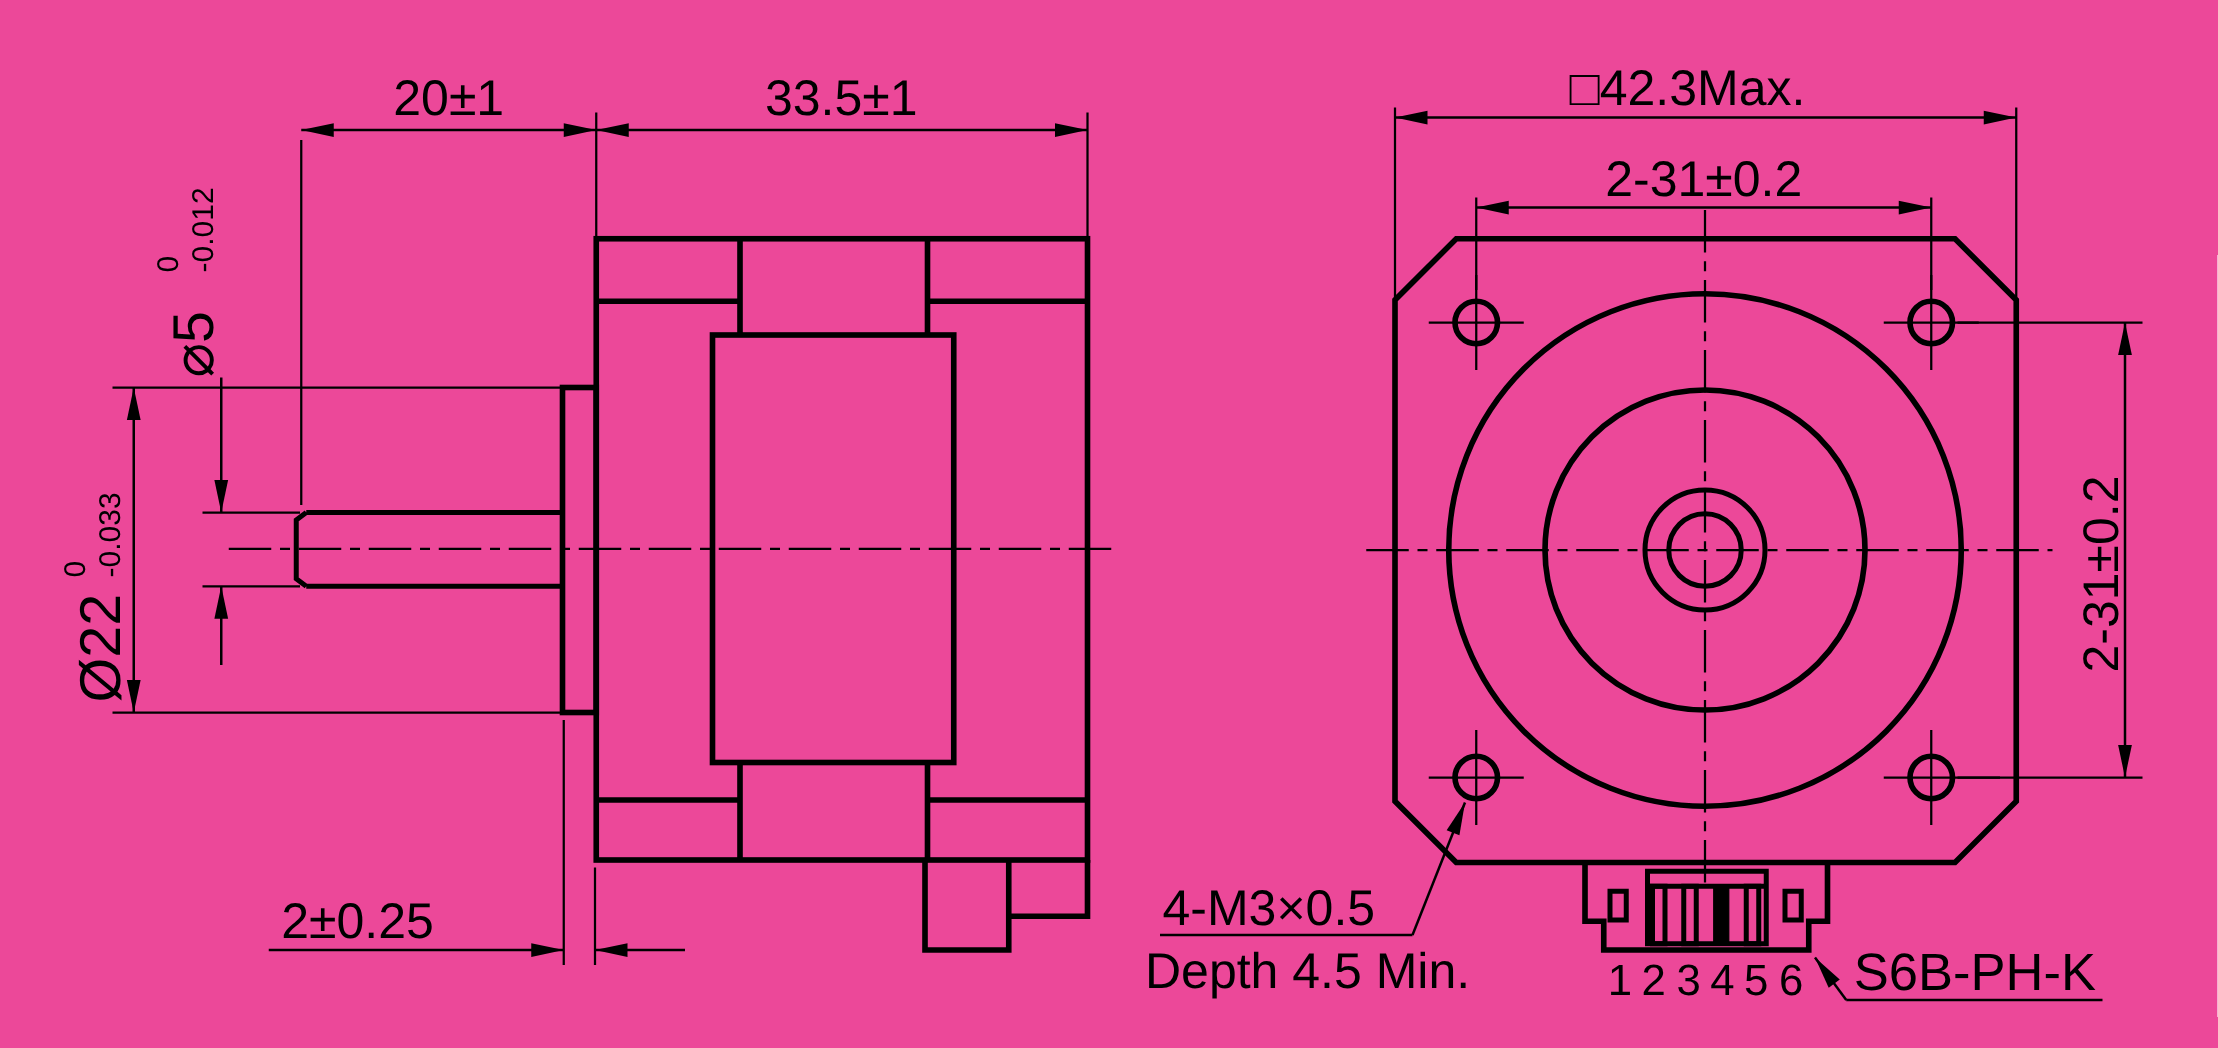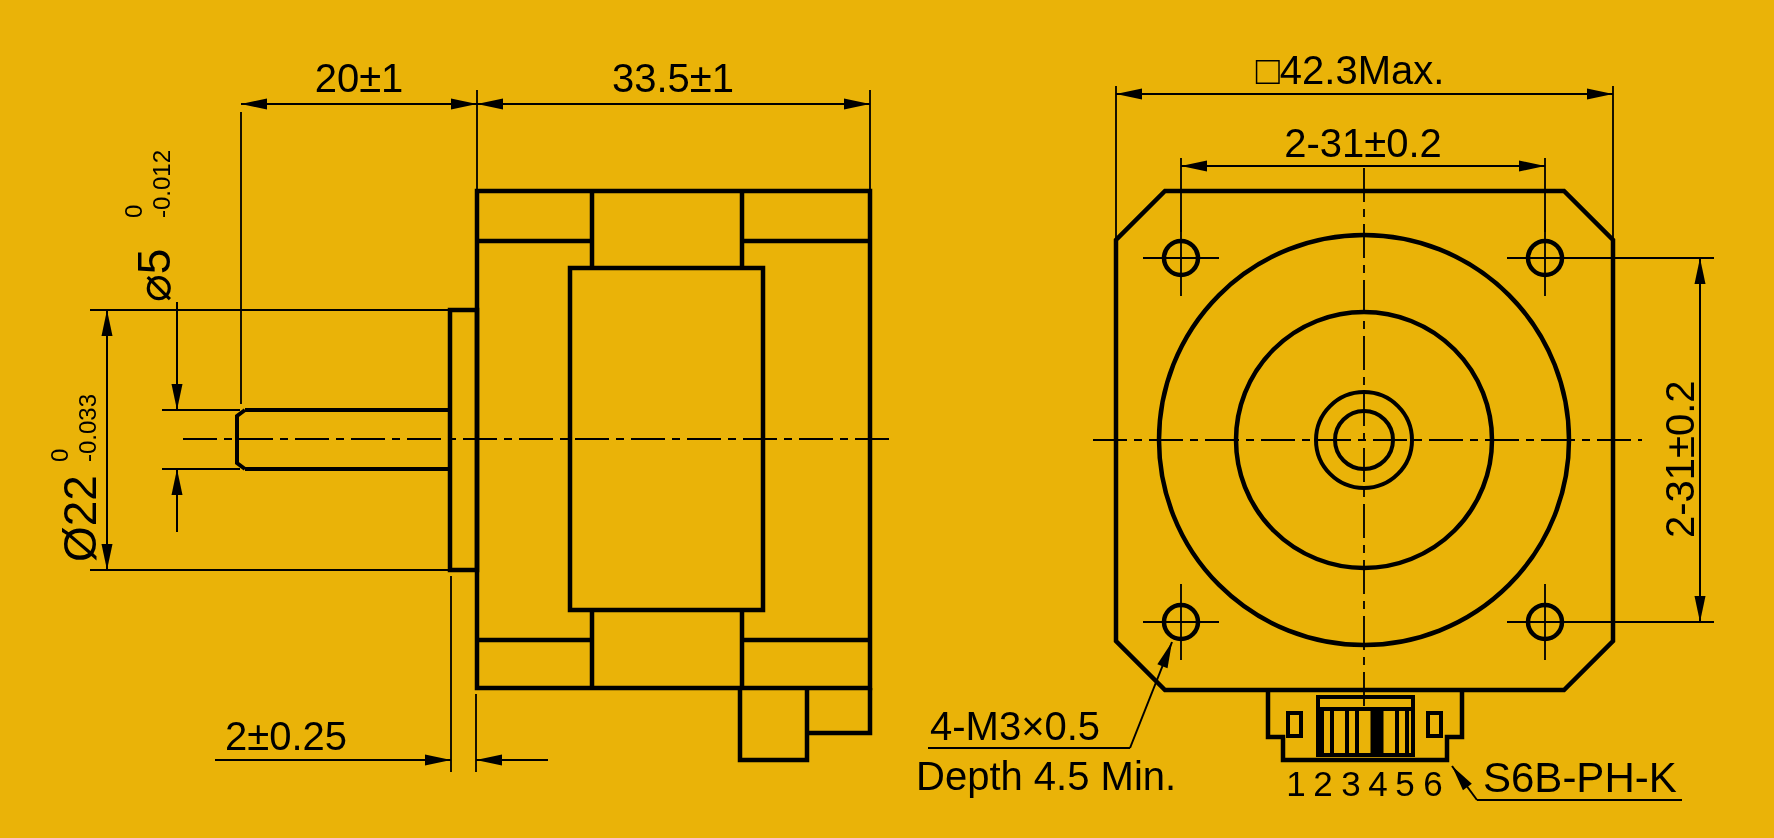--- a/index.html
+++ b/index.html
@@ -1,16 +1,16 @@
 <!DOCTYPE html>
 <html><head>
 <meta charset="utf-8">
 <style>
   html,body{margin:0;padding:0;background:#ffffff;}
-  .canvas{position:relative;width:1774px;height:838px;background:#eab308;overflow:hidden;}
+  .canvas{position:relative;width:1774px;height:838px;background:#ec4899;overflow:hidden;}
   svg{display:block;}
   svg text{font-family:"Liberation Sans","DejaVu Sans",sans-serif;fill:#000;}
   .dim-txt{font-size:40px;}
   .dim-txt-sm{font-size:24px;}
   .big-txt{font-size:46px;}
   .pin-txt{font-size:35px;}
   .conn-txt{font-size:42px;}
   .outline{fill:none;stroke:#000;stroke-width:4.5;}
   .outline4{fill:none;stroke:#000;stroke-width:4;}
   .thin{fill:none;stroke:#000;stroke-width:1.8;}

